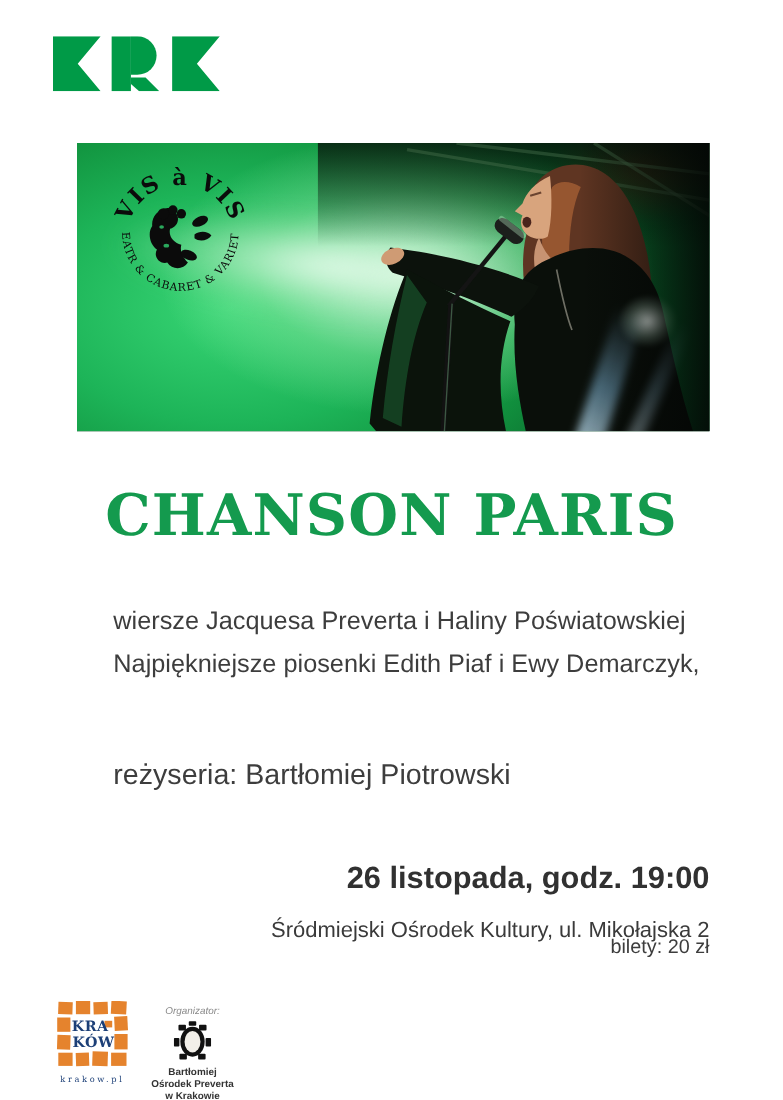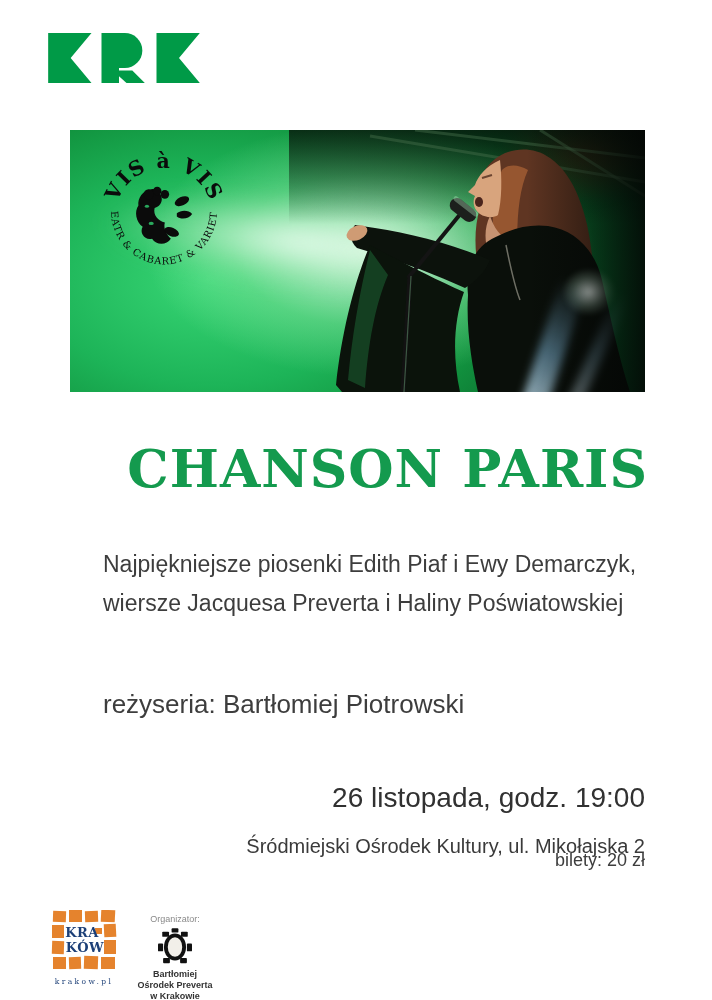--- a/index.html
+++ b/index.html
@@ -31,35 +31,35 @@
   .top-shade{left:38%;right:0;top:0;height:36%;
         background:linear-gradient(to bottom, rgba(5,10,6,.75), transparent);}
   .right-shade{right:0;top:0;bottom:0;width:118px;
         background:linear-gradient(to left, rgba(3,5,4,.85), transparent);}
   .stage-svg{position:absolute;inset:0;width:100%;height:100%;}
   .visavis-logo{position:absolute;left:30px;top:20px;width:128px;height:128px;}
   .visavis-logo text{font-family:"DejaVu Serif",serif;fill:#0b0b0b;}
 
   
   .kicker{position:absolute;right:67px;top:401px;font-size:25px;color:#464646;}
-  .title{position:absolute;left:64px;right:64px;top:438px;text-align:right;
+  .title{position:absolute;left:64px;right:64px;top:438px;text-align:center;
          font-family:"DejaVu Serif",serif;font-weight:700;font-size:52px;
          letter-spacing:1px;color:#149a4e;white-space:nowrap;}
   .desc{position:absolute;left:103px;top:545px;font-size:23px;line-height:39px;color:#3d3d3d;}
   .desc b{font-weight:700;color:#343434;}
   .director{position:absolute;left:103px;top:673px;font-size:26px;color:#3d3d3d;margin-top:16px;}
-  .when{position:absolute;right:67px;top:782px;font-size:28px;font-weight:400;color:#313131;}
+  .when{position:absolute;right:67px;top:782px;font-size:28px;font-weight:700;color:#313131;}
   .tickets{position:absolute;right:67px;top:821px;font-size:18px;color:#3d3d3d;margin-top:29px;}
   .venue{position:absolute;right:67px;top:835px;font-size:20px;color:#3a3a3a;}
 
   
   .krakow-logo{position:absolute;left:44px;top:910px;width:80px;height:84px;}
   .krakow-logo text{font-family:"DejaVu Serif",serif;fill:#1c3f77;}
   .org-block{position:absolute;left:130px;top:914px;width:90px;text-align:center;}
-  .org-label{font-size:9px;color:#8a8a8a;margin-bottom:4px;}
+  .org-label{font-size:9px;color:#8a8a8a;margin-bottom:4px;font-style:italic;}
   .org-emblem{width:34px;height:38px;margin:0 auto;display:block;}
   .org-name{font-size:9px;font-weight:700;color:#333;line-height:11px;margin-top:3px;}
 </style>
 </head>
 <body>
 
 <div class="poster">
 
   <svg class="krk-logo" viewBox="0 0 182 60" aria-hidden="true">
     <g fill="#009a47">
@@ -143,22 +143,22 @@
         <ellipse cx="84" cy="96" rx="9" ry="5" transform="rotate(22 84 96)"></ellipse>
         <ellipse cx="55" cy="66" rx="2.5" ry="1.8" fill="#2aa85c"></ellipse>
         <ellipse cx="60" cy="86" rx="3" ry="2" fill="#2aa85c"></ellipse>
       </g>
     </svg>
   </div>
 
   <div class="title">CHANSON PARIS</div>
 
   <div class="desc">
+    <div>wiersze Jacquesa Preverta i Haliny Poświatowskiej</div>
     <div>Najpiękniejsze piosenki Edith Piaf i Ewy Demarczyk,</div>
-    <div>wiersze Jacquesa Preverta i Haliny Poświatowskiej</div>
   </div>
   <div class="director">reżyseria: Bartłomiej Piotrowski</div>
 
   <div class="when">26 listopada, godz. 19:00</div>
   <div class="tickets">bilety: 20 zł</div>
   <div class="venue">Śródmiejski Ośrodek Kultury, ul. Mikołajska 2</div>
 
   <svg class="krakow-logo" viewBox="0 0 64 84">
     <g fill="#e5832d">
       <rect x="1" y="1" width="13" height="11" transform="rotate(2 7 6)"></rect>

